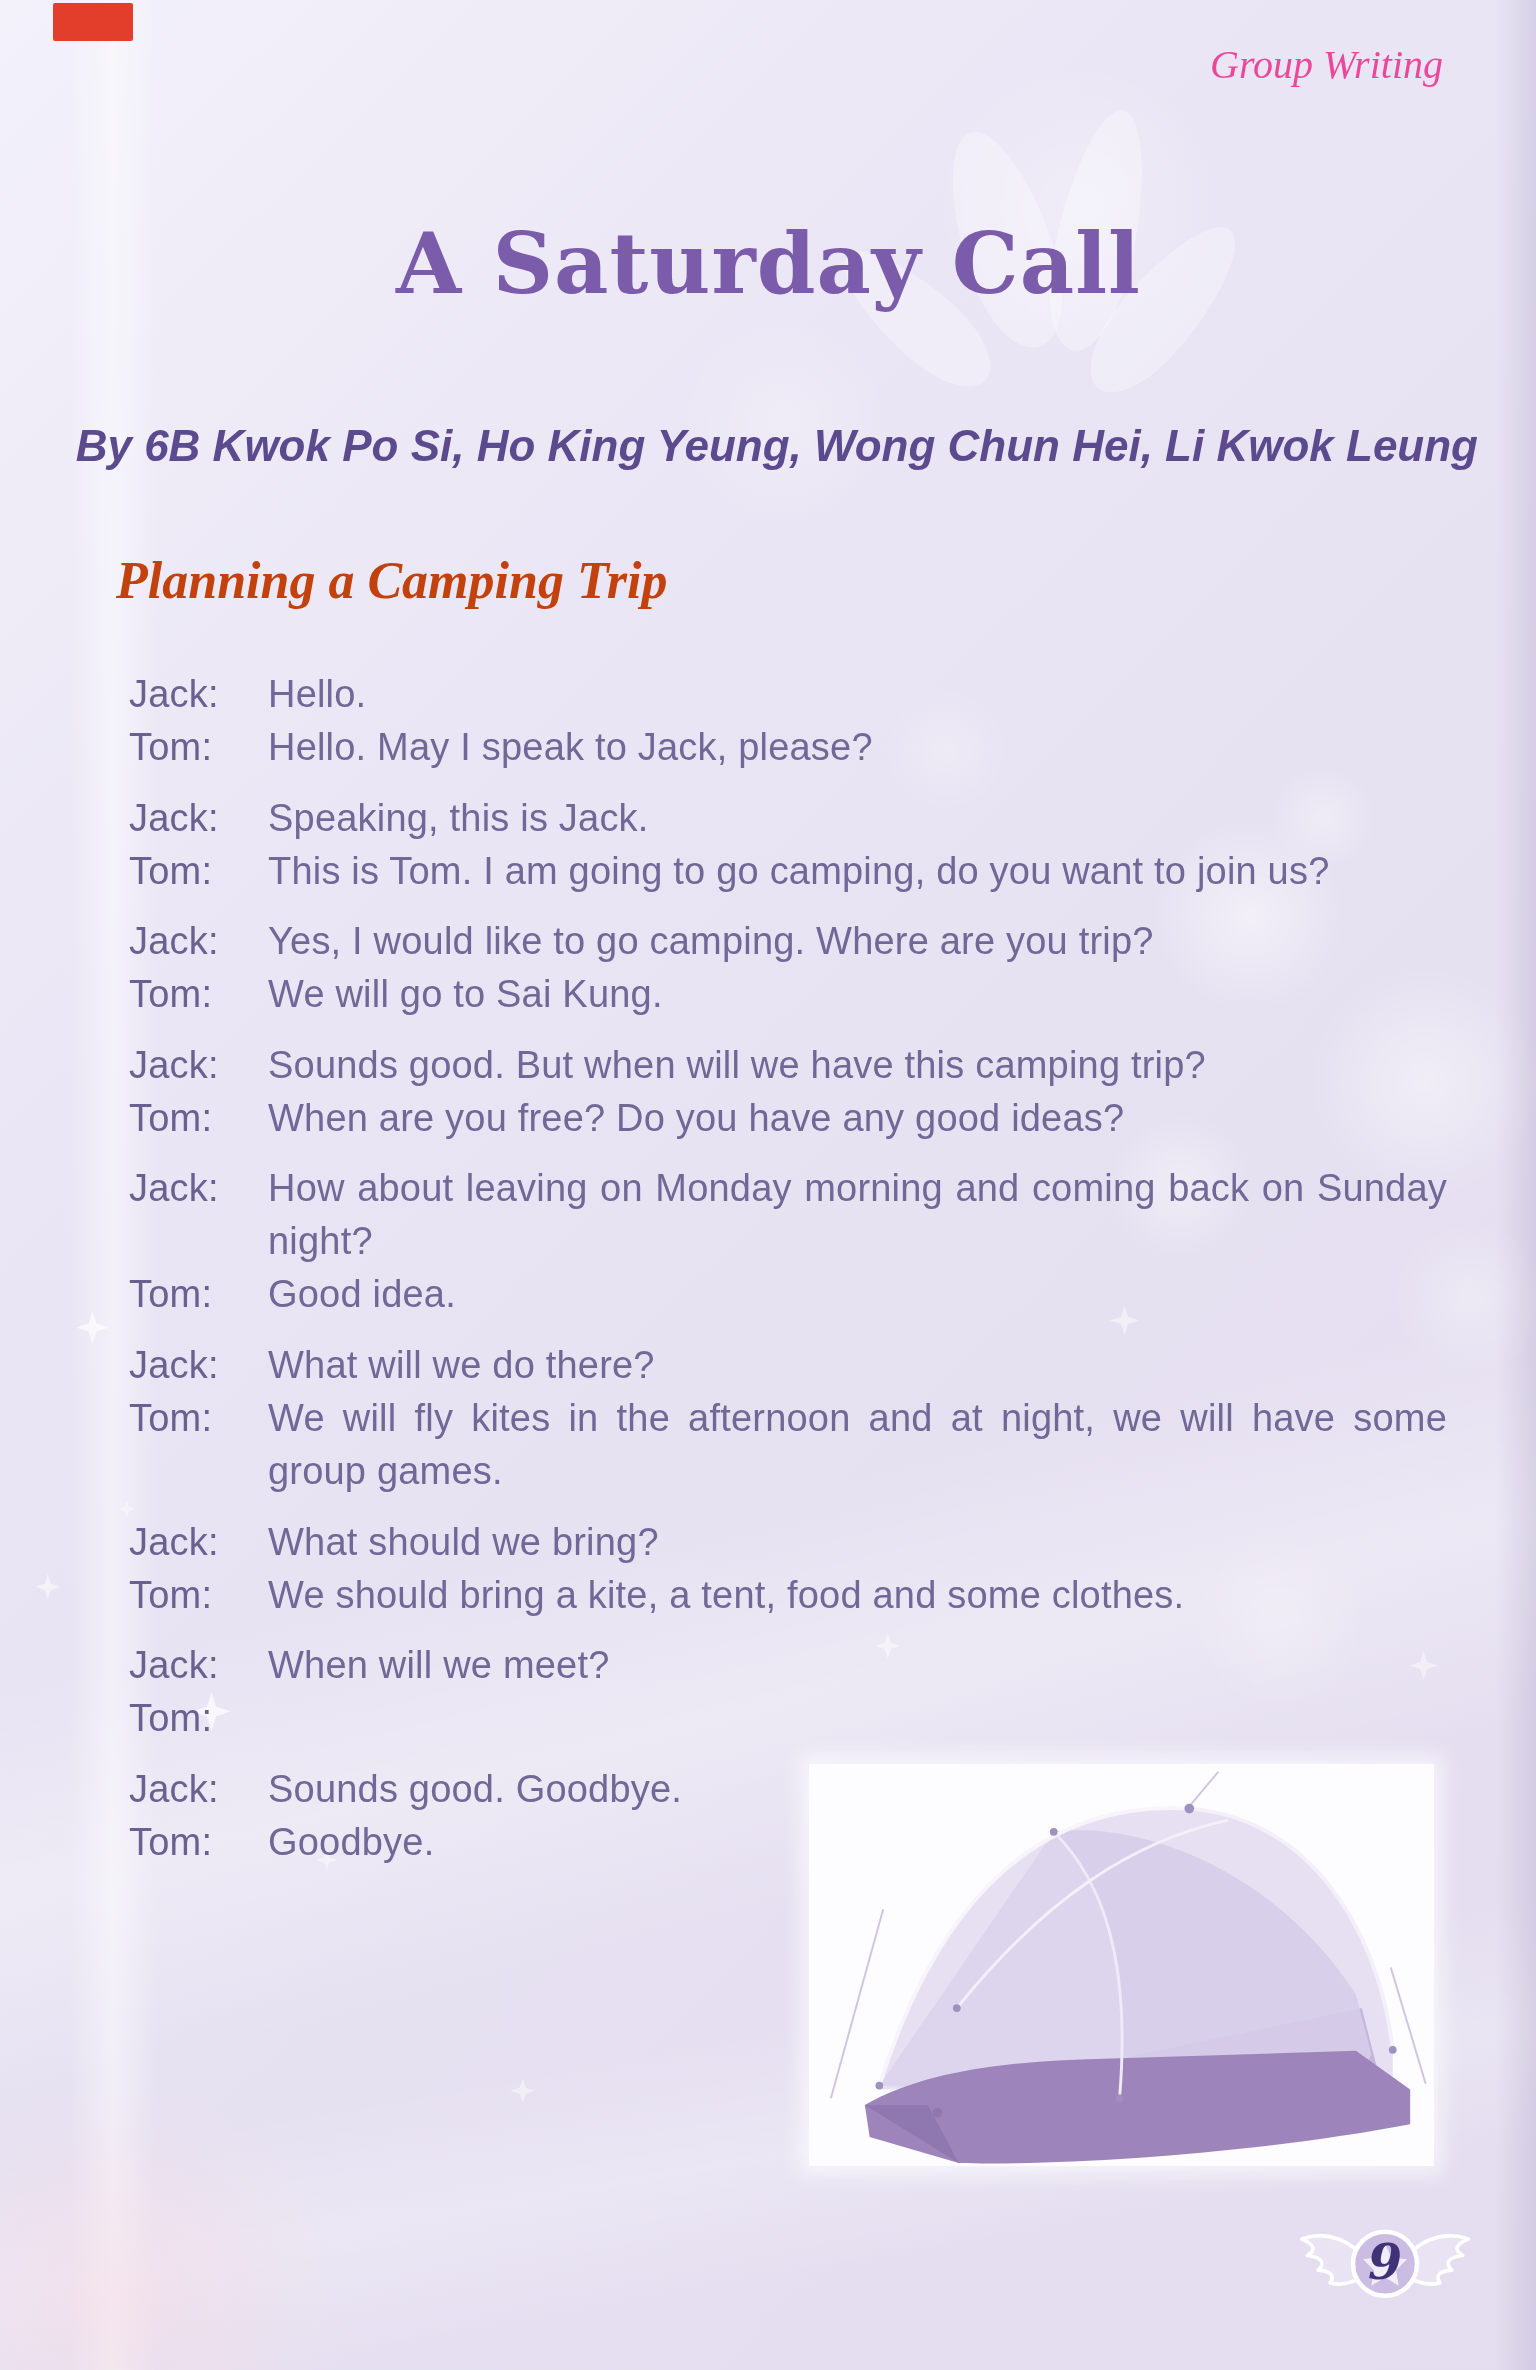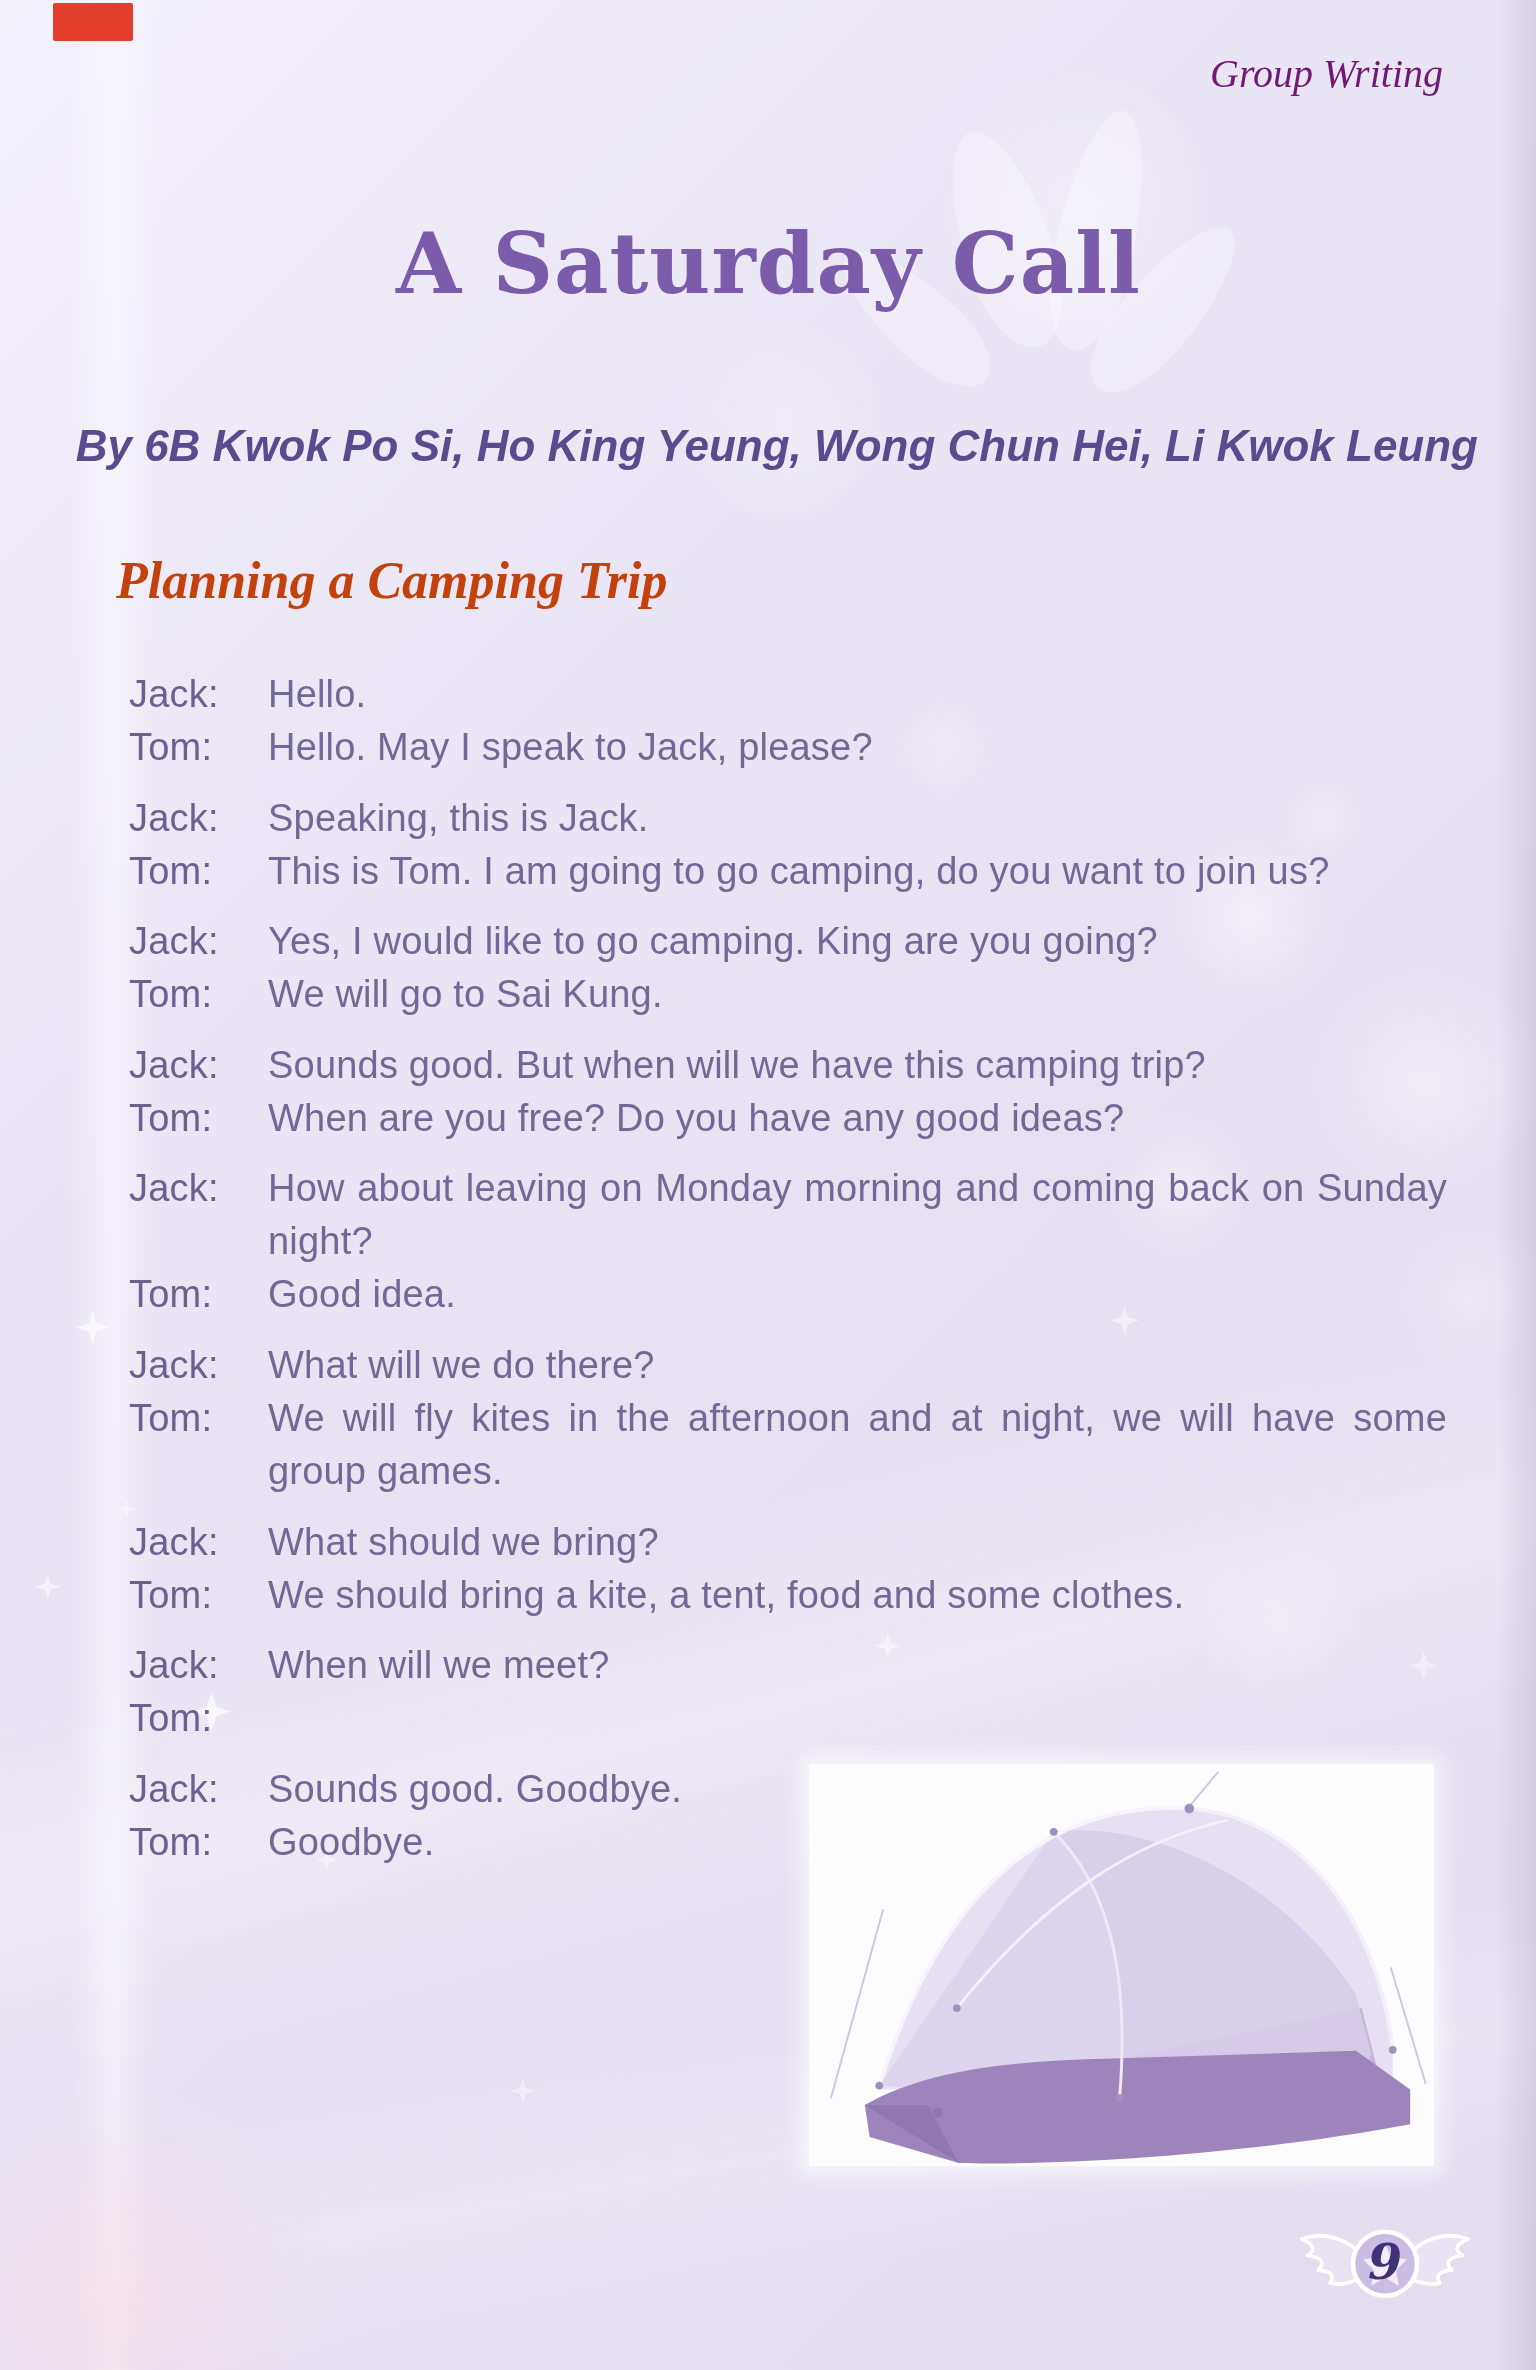--- a/index.html
+++ b/index.html
@@ -24,22 +24,22 @@
   .star { position:absolute; background:rgba(255,255,255,.85); pointer-events:none;
     clip-path:polygon(50% 0,62% 38%,100% 50%,62% 62%,50% 100%,38% 62%,0 50%,38% 38%); }
   .edge-right { position:absolute; right:0; top:0; width:41px; height:100%;
     background:linear-gradient(270deg,rgba(168,158,195,.30),transparent); }
   .corner-pink { position:absolute; left:-118px; bottom:-137px; width:470px; height:412px; border-radius:50%;
     background:radial-gradient(circle,rgba(246,218,228,.55) 0%,rgba(246,218,228,0) 70%); }
   .red-mark { position:absolute; left:53px; top:2.9px; width:80px; height:38px;
     background:#e33d2b; border-radius:2px; }
 
   
-  .header-label { position:absolute; top:50px; right:94px;
-    font-family:"Liberation Serif", serif; font-style:italic; font-size:40px; color:#701a75; }
+  .header-label { position:absolute; top:41px; right:94px;
+    font-family:"Liberation Serif", serif; font-style:italic; font-size:40px; color:#ec4899; }
   .title { position:absolute; top:214px; left:0; width:100%; text-align:center;
     font-family:"DejaVu Serif", serif; font-weight:bold; font-size:84px; color:#7b5caa;
     letter-spacing:1px; }
   .byline { position:absolute; top:421px; left:59px; right:59px; text-align:right;
     font-weight:bold; font-style:italic; font-size:44px; color:#5b4b8e; }
   .section-title { position:absolute; top:551px; left:116px;
     font-weight:bold; font-style:italic; font-size:52px; color:#c2410c;font-family:Liberation Serif, serif; }
 
   
   .dialogue { position:absolute; top:668px; left:118px; right:90px; z-index:2;margin-left:11px; }
@@ -120,21 +120,21 @@
     <span class="dl-text">Speaking, this is Jack.</span>
   </div>
       <div class="dl-row">
     <span class="dl-speaker">Tom:</span>
     <span class="dl-text">This is Tom. I am going to go camping, do you want to join us?</span>
   </div>
     </div>
     <div class="dl-group">
       <div class="dl-row">
     <span class="dl-speaker">Jack:</span>
-    <span class="dl-text">Yes, I would like to go camping. King are you going?</span>
+    <span class="dl-text">Yes, I would like to go camping. Where are you trip?</span>
   </div>
       <div class="dl-row">
     <span class="dl-speaker">Tom:</span>
     <span class="dl-text">We will go to Sai Kung.</span>
   </div>
     </div>
     <div class="dl-group">
       <div class="dl-row">
     <span class="dl-speaker">Jack:</span>
     <span class="dl-text">Sounds good. But when will we have this camping trip?</span>

